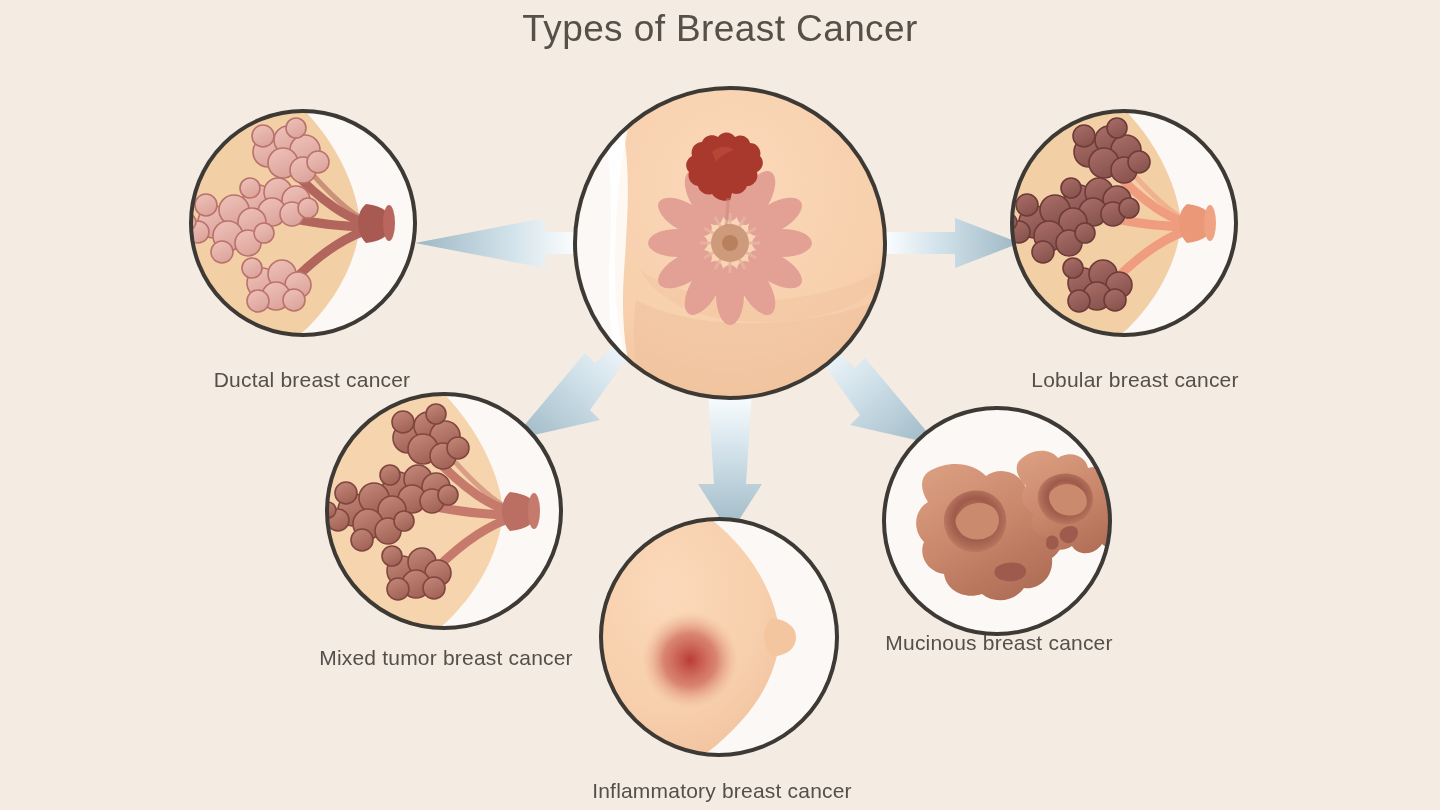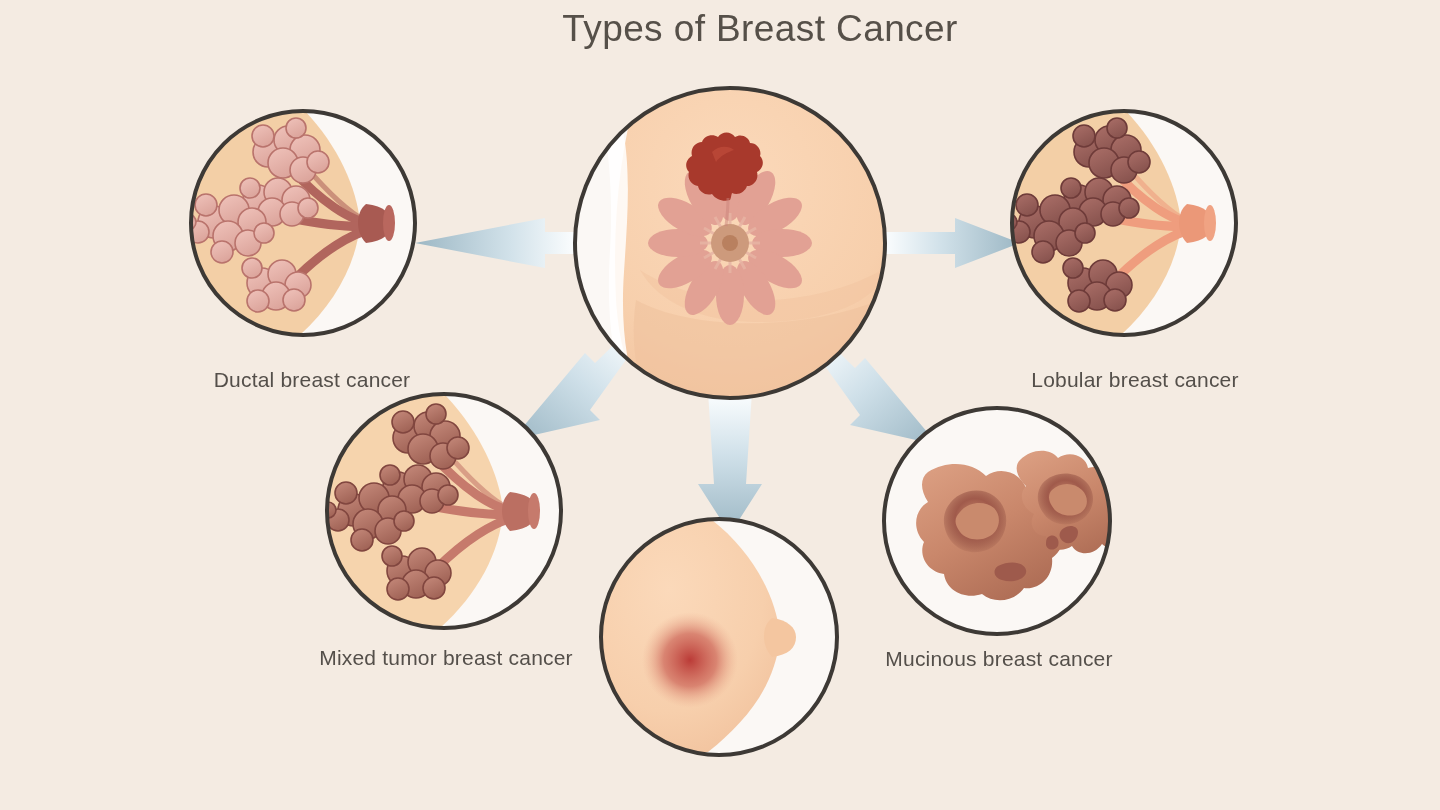--- a/index.html
+++ b/index.html
@@ -17,21 +17,21 @@
     color:#544f4a;
     font-size:21px;
     font-weight:400;
     letter-spacing:.2px;
     white-space:nowrap;
     text-align:center;
     transform:translateX(-50%);
   }
   #title{
     position:absolute;
-    left:760px;top:8px;
+    left:720px;top:8px;
     transform:translateX(-50%);
     font-size:37px;
     color:#565049;
     font-weight:400;
     letter-spacing:.4px;
     white-space:nowrap;
   }
 </style>
 </head>
 <body style="background: rgb(244, 235, 226);">
@@ -479,15 +479,16 @@
       </g>
       <circle cx="719" cy="637" r="118" fill="none" stroke="#3d3935" stroke-width="4"></circle>
     </g>
   </svg>
 
   <div id="title">Types of Breast Cancer</div>
 
   <div class="label" style="left:312px;top:368px;">Ductal breast cancer</div>
   <div class="label" style="left:446px;top:646px;">Mixed tumor breast cancer</div>
   <div class="label" style="left:1135px;top:368px;">Lobular breast cancer</div>
-  <div class="label" style="left:999px;top:647px;">Mucinous breast cancer</div>
+  <div class="label" style="left:999px;top:631px;">Mucinous breast cancer</div>
+  <div class="label" style="left:722px;top:779px;">Inflammatory breast cancer</div>
 
 </div>
 
 </body></html>

